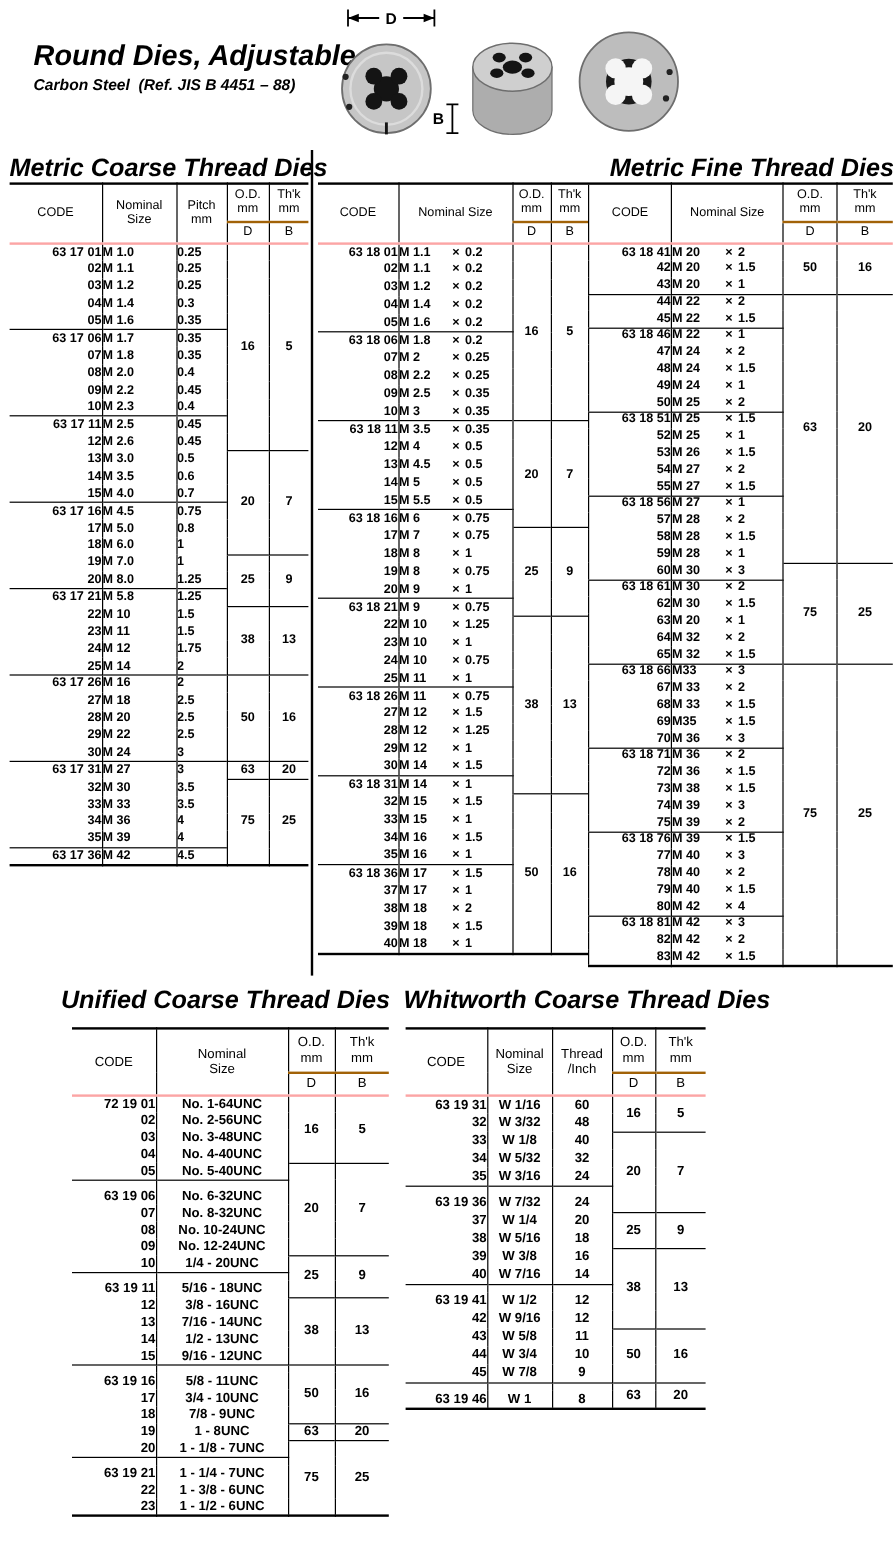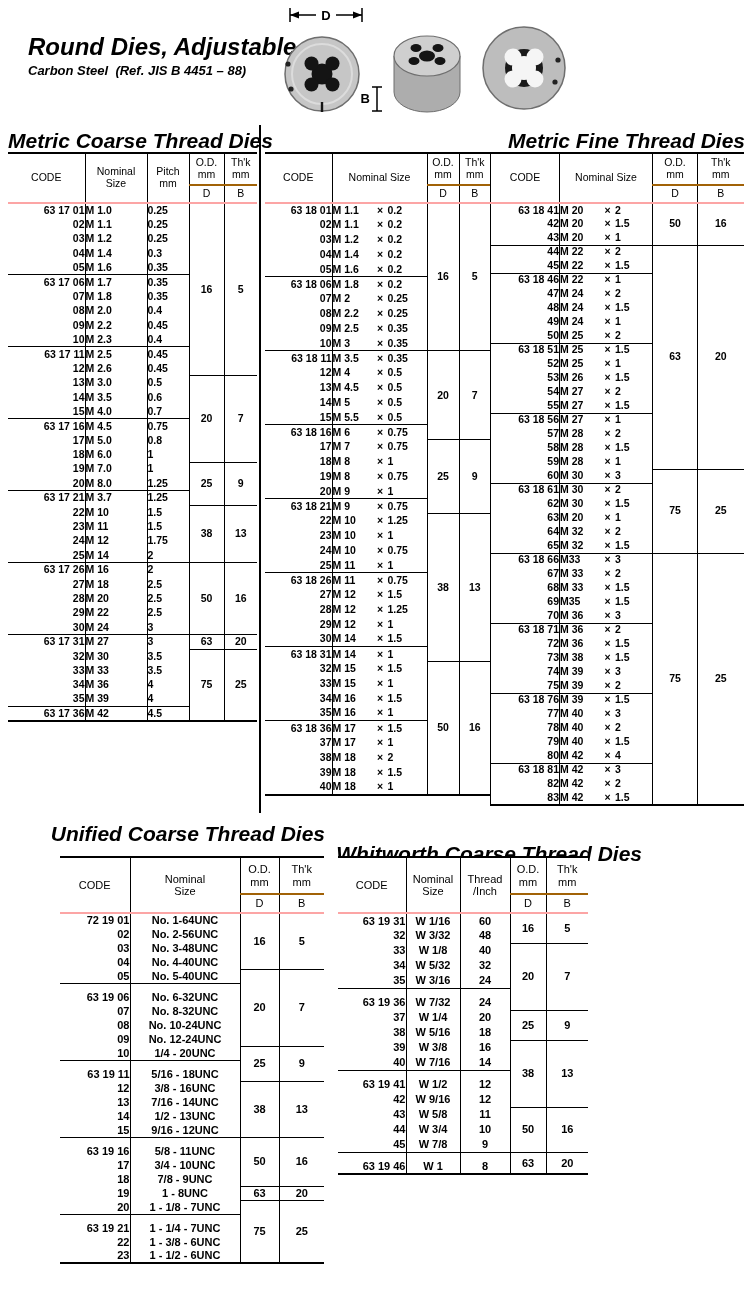--- a/index.html
+++ b/index.html
@@ -12,21 +12,21 @@
   #hdr-title{left:28px;top:33px;font-size:24px;font-weight:bold;font-style:italic;white-space:pre}
   #hdr-sub{left:28px;top:63px;font-size:13px;font-weight:bold;font-style:italic;white-space:pre}
   #art{left:270px;top:4px}
   svg text{font-family:"Liberation Sans",sans-serif;font-weight:bold;fill:#000}
 
   
   .sec-title{font-size:21px;font-weight:bold;font-style:italic;text-align:right;white-space:nowrap}
   #t-mc-title{left:8px;top:129px;width:249px}
   #t-mf-title{left:262px;top:129px;width:483px}
   #t-uni-title{left:40px;top:822px;width:285px}
-  #t-whit-title{left:332px;top:842px;width:310px}
+  #t-whit-title{left:332px;top:822px;width:310px}
   #divider{left:259px;top:125px;width:2px;height:688px;background:#000}
 
   
   #tbl-mc{left:8px;top:152px}
   #tbl-mfl{left:265px;top:152px}
   #tbl-mfr{left:490px;top:152px}
   #tbl-uni{left:60px;top:856px}
   #tbl-whit{left:338px;top:856px}
 
   .cat{border-collapse:collapse;table-layout:fixed;
@@ -238,21 +238,21 @@
         <td class="c-d bl" rowspan="3">25</td>
         <td class="c-b bl" rowspan="3">9</td>
       </tr>
       <tr>
         <td class="c-code">20</td>
         <td class="c-size bl">M 8.0</td>
         <td class="c-pitch bl">1.25</td>
       </tr>
       <tr class="block">
         <td class="c-code">63 17 21</td>
-        <td class="c-size bl">M 3.7</td>
+        <td class="c-size bl">M 5.8</td>
         <td class="c-pitch bl">1.25</td>
       </tr>
       <tr>
         <td class="c-code">22</td>
         <td class="c-size bl">M 10</td>
         <td class="c-pitch bl">1.5</td>
         <td class="c-d bl" rowspan="4">38</td>
         <td class="c-b bl" rowspan="4">13</td>
       </tr>
       <tr>

